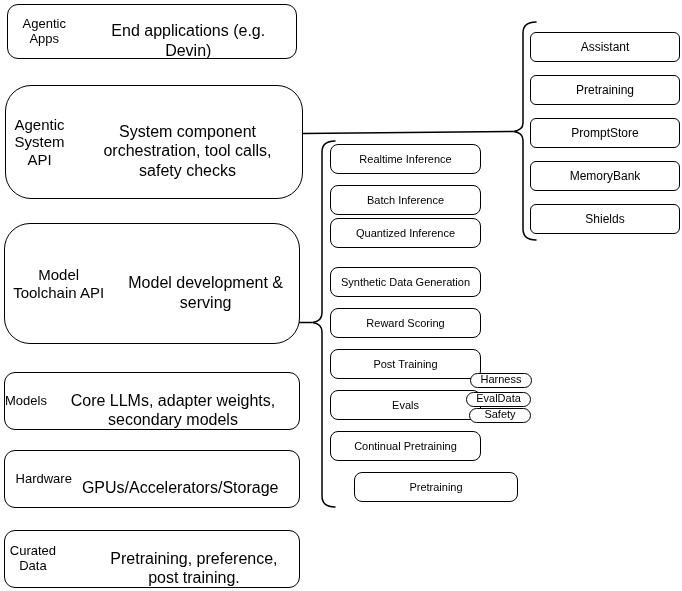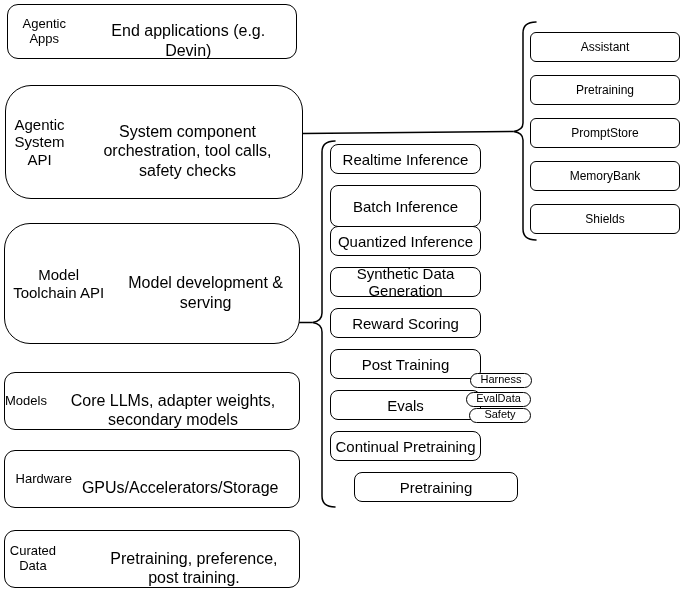--- a/index.html
+++ b/index.html
@@ -23,21 +23,21 @@
     justify-content:center;
     text-align:center;
   }
   .r-lg { border-radius:26px;justify-content:flex-end; }
   .r-md { border-radius:11px; }
   .r-sm { border-radius:8px; }
   .r-xs { border-radius:6px; }
   .t-lg { font-size:15px; line-height:1.15; }
   .t-md { font-size:13px; line-height:1.15; }
   .sub  { font-size:16px; line-height:1.2; margin-top:18px; padding:0 10px; }
-  .svc  { font-size:15px;text-align:center; }
+  .svc  { font-size:11px;text-align:center; }
   .comp { font-size:12px; }
   .pill {
     position:absolute;
     box-sizing:border-box;
     background:#ffffff;
     border:1.5px solid #000000;
     border-radius:8px;
     display:flex;
     justify-content:center;
     font-size:11px;
@@ -85,24 +85,24 @@
   </div>
 
   <div class="node r-md" style="left:4px; top:530px; width:296px; height:58px;gap:28px;">
     <div class="t-md">Curated Data</div>
     <div class="sub">Pretraining, preference, post training.</div>
   </div>
 
   <div class="node r-sm svc" style="left:330px; top:144px; width:151px; height:30px;">
     <div>Realtime Inference</div>
   </div>
-  <div class="node r-sm svc" style="left:330px; top:185px; width:151px; height:42px;">
+  <div class="node r-sm svc" style="left:330px; top:185px; width:151px; height:30px;">
     <div>Batch Inference</div>
   </div>
-  <div class="node r-sm svc" style="left:330px; top:226px; width:151px; height:30px;">
+  <div class="node r-sm svc" style="left:330px; top:218px; width:151px; height:30px;">
     <div>Quantized Inference</div>
   </div>
   <div class="node r-sm svc" style="left:330px; top:267px; width:151px; height:30px;">
     <div>Synthetic Data Generation</div>
   </div>
   <div class="node r-sm svc" style="left:330px; top:308px; width:151px; height:30px;">
     <div>Reward Scoring</div>
   </div>
   <div class="node r-sm svc" style="left:330px; top:349px; width:151px; height:30px;">
     <div>Post Training</div>

